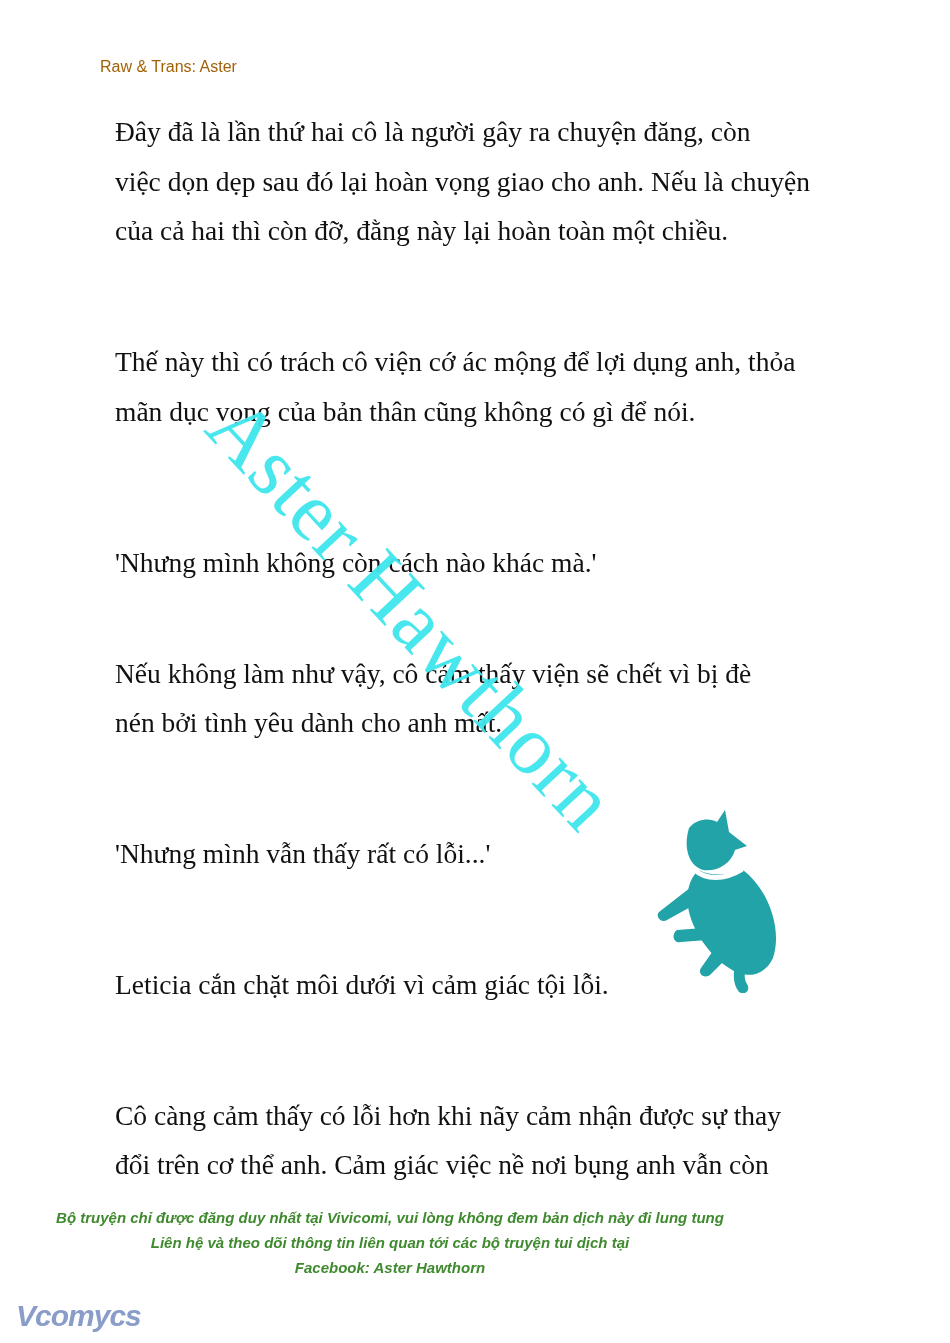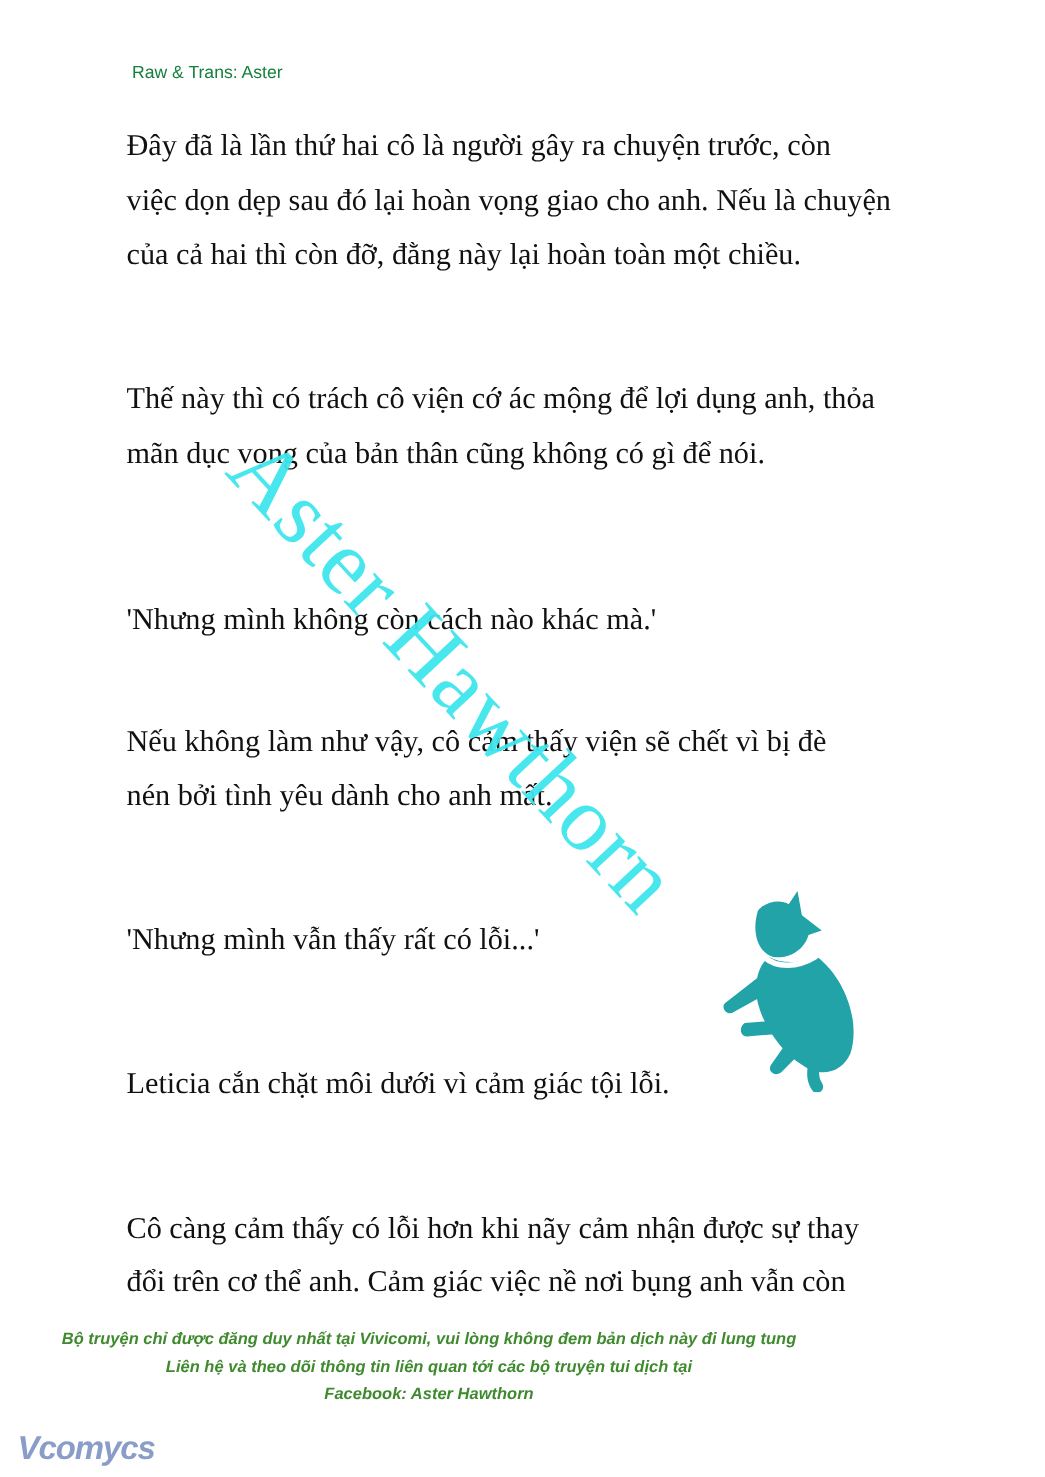--- a/index.html
+++ b/index.html
@@ -1,20 +1,20 @@
 <!DOCTYPE html>
 <html><head>
 <meta charset="utf-8">
 <style>
   html, body { margin: 0; padding: 0; background: #ffffff; }
   body { width: 950px; height: 1343px; position: relative; overflow: hidden; }
   .page { position: absolute; left: 0; top: 0; width: 950px; height: 1343px; background: #ffffff; }
   .header-note {
-    position: absolute; left: 120px; top: 58px;
-    font-family: "Liberation Sans", sans-serif; font-size: 16px; color: #15803d;
+    position: absolute; left: 100px; top: 58px;
+    font-family: "Liberation Sans", sans-serif; font-size: 16px; color: #a16207;
   }
   .line {
     position: absolute; left: 115px; white-space: nowrap;
     font-family: "Liberation Serif", serif; font-size: 27.5px; color: #111111;
     line-height: 34px; z-index: 1;
   }
   .watermark {
     position: absolute; left: 92px; top: 565px; width: 640px; text-align: center;
     font-family: "Liberation Serif", serif; font-size: 84px; color: #3fe6ee;
     transform: rotate(47deg); transform-origin: 50% 50%;
@@ -33,21 +33,21 @@
   }
 </style>
 </head>
 <body>
 
 <div class="page">
 
   <div class="header-note">Raw &amp; Trans: Aster</div>
 
   <div>
-    <div class="line" style="top:115px">Đây đã là lần thứ hai cô là người gây ra chuyện trước, còn</div>
+    <div class="line" style="top:115px">Đây đã là lần thứ hai cô là người gây ra chuyện đăng, còn</div>
     <div class="line" style="top:165px">việc dọn dẹp sau đó lại hoàn vọng giao cho anh. Nếu là chuyện</div>
     <div class="line" style="top:214px">của cả hai thì còn đỡ, đằng này lại hoàn toàn một chiều.</div>
 
     <div class="line" style="top:345px">Thế này thì có trách cô viện cớ ác mộng để lợi dụng anh, thỏa</div>
     <div class="line" style="top:395px">mãn dục vọng của bản thân cũng không có gì để nói.</div>
 
     <div class="line" style="top:546px">'Nhưng mình không còn cách nào khác mà.'</div>
 
     <div class="line" style="top:657px">Nếu không làm như vậy, cô cảm thấy viện sẽ chết vì bị đè</div>
     <div class="line" style="top:706px">nén bởi tình yêu dành cho anh mất.</div>

